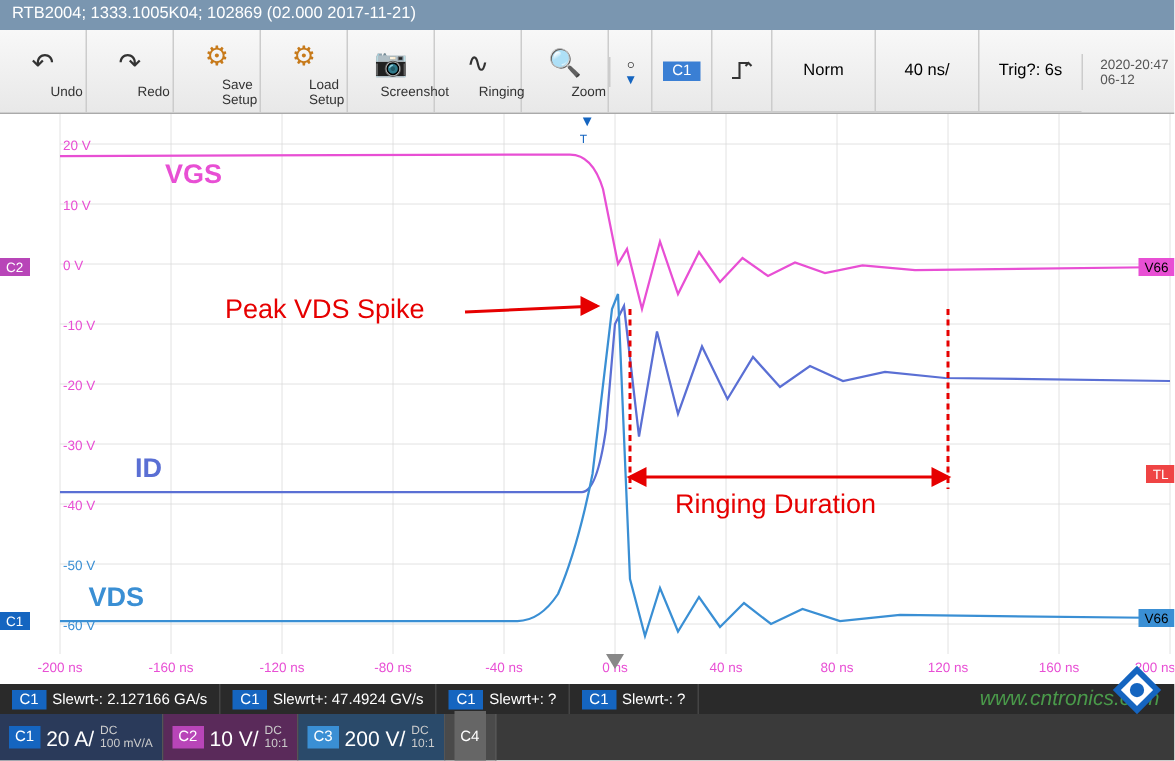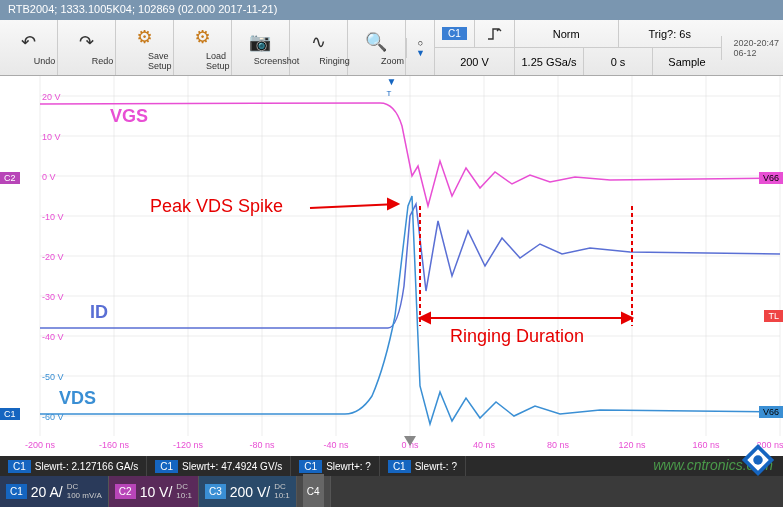--- a/index.html
+++ b/index.html
@@ -91,27 +91,22 @@
     <div class="info-row">
       <div class="info-cell" style="width:40px">
           <span class="c1-badge">C1</span>
         </div>
       <div class="info-cell" style="width:40px">
           <svg width="16" height="14">
             <path d="M1 12 L6 12 L6 2 L12 2 M10 4 L12 2 L14 4" stroke="#333" fill="none" stroke-width="1.4"></path>
           </svg>
         </div>
       <div class="info-cell" style="flex:1">Norm</div>
+      <div class="info-cell" style="flex:1">40 ns/</div>
       <div class="info-cell" style="flex:1">Trig?: 6s</div>
-    </div>
-    <div class="info-row" style="border-bottom:none">
-      <div class="info-cell" style="width:80px">200 V</div>
-      <div class="info-cell" style="flex:1">1.25 GSa/s</div>
-      <div class="info-cell" style="flex:1">0 s</div>
-      <div class="info-cell" style="flex:1">Sample</div>
     </div>
   </div>
   <div class="datetime">
     <span>2020-06-12</span>
     <span>20:47</span>
   </div>
 </div>
 
 <div class="plot-area">
   <div class="trig-marker">▼<br><span style="font-size:8px">T</span></div>

